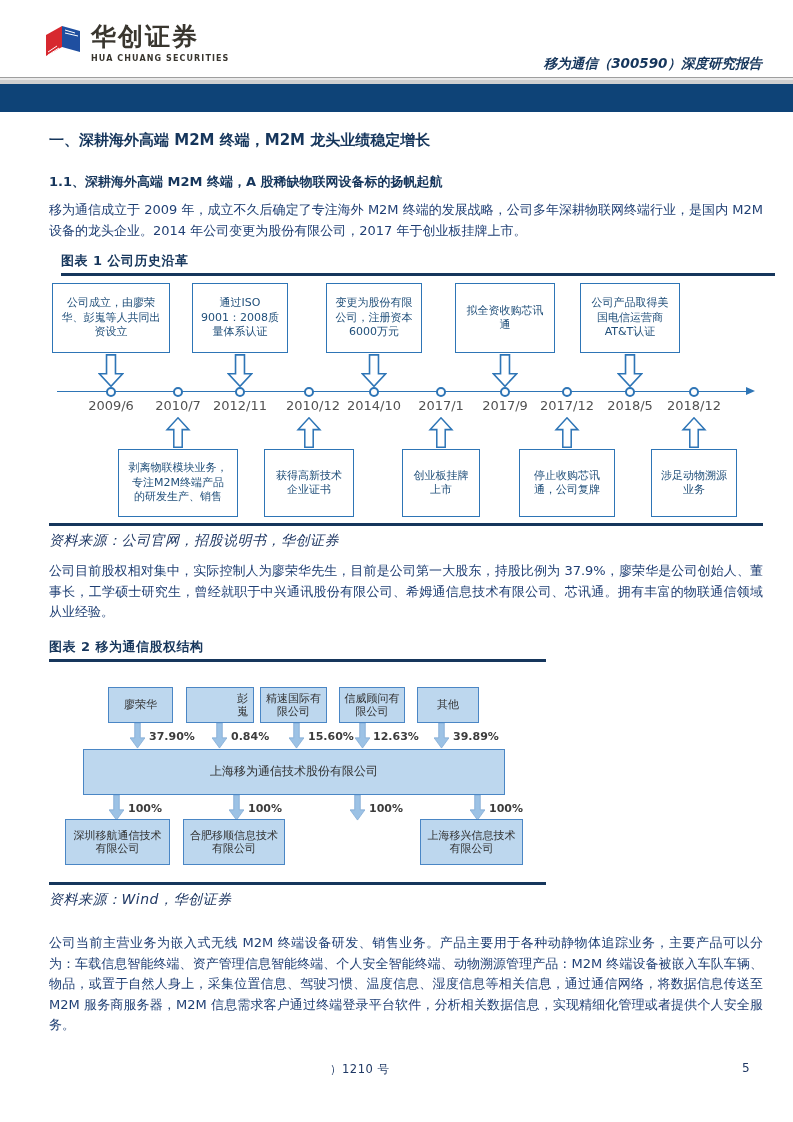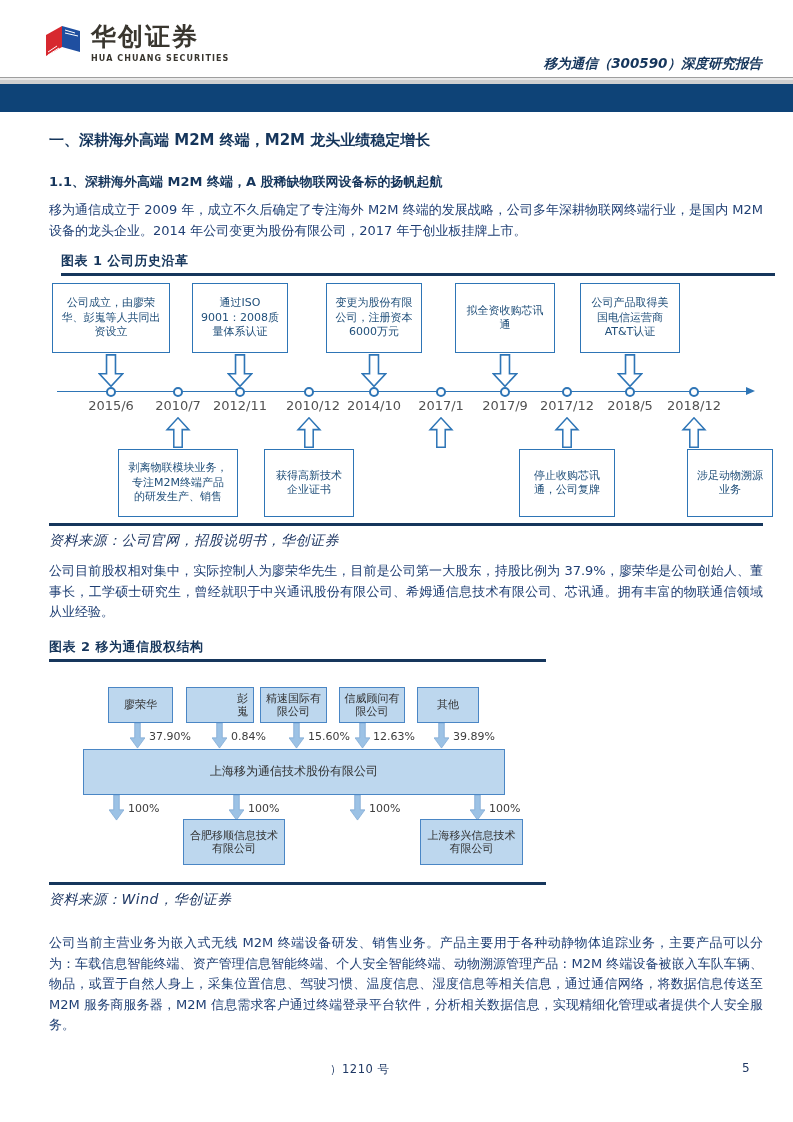--- a/index.html
+++ b/index.html
@@ -48,21 +48,21 @@
   .src-text { position:absolute; font-size:14px; font-style:italic; color:#1f3864; letter-spacing:0.5px; }
 
   
   .fig2 { position:absolute; left:49px; top:660px; width:714px; height:255px; }
   .obox { position:absolute; background:#bdd7ee; border:1px solid #4a86c5; color:#323232;
           font-size:11px; line-height:13.5px; display:flex; align-items:center; justify-content:center;
           text-align:center; padding:2px 3px; }
   .shrow { top:27px; height:36px; }
   .mainbox { left:34px; top:89px; width:422px; height:46px; font-size:12px; }
   .subrow { top:159px; height:46px; }
-  .pct { position:absolute; font-size:11px; color:#3c3c3c; white-space:nowrap; }
+  .pct { position:absolute; font-size:11px; color:#3c3c3c; white-space:nowrap;font-weight:bold; }
   .oarrow { position:absolute; }
 
   svg.defs { position:absolute; width:0; height:0; }
 </style>
 </head>
 <body>
 
 <svg class="defs" aria-hidden="true">
   <defs>
     <g id="arrDown">
@@ -140,21 +140,21 @@
     <div class="tl-dot" style="left:124px;"></div>
     <div class="tl-dot" style="left:186px;"></div>
     <div class="tl-dot" style="left:255px;"></div>
     <div class="tl-dot" style="left:320px;"></div>
     <div class="tl-dot" style="left:387px;"></div>
     <div class="tl-dot" style="left:451px;"></div>
     <div class="tl-dot" style="left:513px;"></div>
     <div class="tl-dot" style="left:576px;"></div>
     <div class="tl-dot" style="left:640px;"></div>
 
-    <div class="tl-date" style="left:30px;">2015/6</div>
+    <div class="tl-date" style="left:30px;">2009/6</div>
     <div class="tl-date" style="left:97px;">2010/7</div>
     <div class="tl-date" style="left:159px;">2012/11</div>
     <div class="tl-date" style="left:232px;">2010/12</div>
     <div class="tl-date" style="left:293px;">2014/10</div>
     <div class="tl-date" style="left:360px;">2017/1</div>
     <div class="tl-date" style="left:424px;">2017/9</div>
     <div class="tl-date" style="left:486px;">2017/12</div>
     <div class="tl-date" style="left:549px;">2018/5</div>
     <div class="tl-date" style="left:613px;">2018/12</div>
 
@@ -169,22 +169,23 @@
         </svg></span>
     <span class="tl-arrow" style="left:505px; top:140px;"><svg width="26" height="32" viewBox="0 0 28 38">
           <use href="#arrUp"></use>
         </svg></span>
     <span class="tl-arrow" style="left:632px; top:140px;"><svg width="26" height="32" viewBox="0 0 28 38">
           <use href="#arrUp"></use>
         </svg></span>
 
     <div class="tbox botrow" style="left:69px; width:120px;">剥离物联模块业务，专注M2M终端产品的研发生产、销售</div>
     <div class="tbox botrow" style="left:215px; width:90px;">获得高新技术企业证书</div>
+    <div class="tbox botrow" style="left:353px; width:78px;">创业板挂牌上市</div>
     <div class="tbox botrow" style="left:470px; width:96px;">停止收购芯讯通，公司复牌</div>
-    <div class="tbox botrow" style="left:602px; width:86px;margin-left:36px;">涉足动物溯源业务</div>
+    <div class="tbox botrow" style="left:602px; width:86px;">涉足动物溯源业务</div>
 
     <div class="fig-rule" style="left:0; top:246px; width:714px;"></div>
     <div class="src-text" style="left:0; top:255px;">资料来源：公司官网，招股说明书，华创证券</div>
   </div>
 
   <div class="para p2">公司目前股权相对集中，实际控制人为廖荣华先生，目前是公司第一大股东，持股比例为 37.9%，廖荣华是公司创始人、董事长，工学硕士研究生，曾经就职于中兴通讯股份有限公司、希姆通信息技术有限公司、芯讯通。拥有丰富的物联通信领域从业经验。</div>
 
   <div class="figcap cap2">
     <div class="cap-txt">图表 2  移为通信股权结构</div>
     <div class="cap-rule"></div>
@@ -233,20 +234,21 @@
         </svg></span>
     <span class="oarrow" style="left:421px; top:135px;"><svg width="15" height="26" viewBox="0 0 16 28">
           <use href="#solidDown"></use>
         </svg></span>
 
     <div class="pct" style="left:79px; top:142px;">100%</div>
     <div class="pct" style="left:199px; top:142px;">100%</div>
     <div class="pct" style="left:320px; top:142px;">100%</div>
     <div class="pct" style="left:440px; top:142px;">100%</div>
 
+    <div class="obox subrow" style="left:16px; width:105px;">深圳移航通信技术有限公司</div>
     <div class="obox subrow" style="left:134px; width:102px;">合肥移顺信息技术有限公司</div>
     <div class="obox subrow" style="left:371px; width:103px;">上海移兴信息技术有限公司</div>
 
     <div class="fig-rule" style="left:0; top:222px; width:497px;"></div>
     <div class="src-text" style="left:0; top:231px;">资料来源：Wind，华创证券</div>
   </div>
 
   <div class="para p3">公司当前主营业务为嵌入式无线 M2M 终端设备研发、销售业务。产品主要用于各种动静物体追踪业务，主要产品可以分为：车载信息智能终端、资产管理信息智能终端、个人安全智能终端、动物溯源管理产品：M2M 终端设备被嵌入车队车辆、物品，或置于自然人身上，采集位置信息、驾驶习惯、温度信息、湿度信息等相关信息，通过通信网络，将数据信息传送至 M2M 服务商服务器，M2M 信息需求客户通过终端登录平台软件，分析相关数据信息，实现精细化管理或者提供个人安全服务。</div>
 
   <div class="src-text" style="left:330px; top:1062px; font-style:normal; font-size:11.5px;">）1210 号</div>

